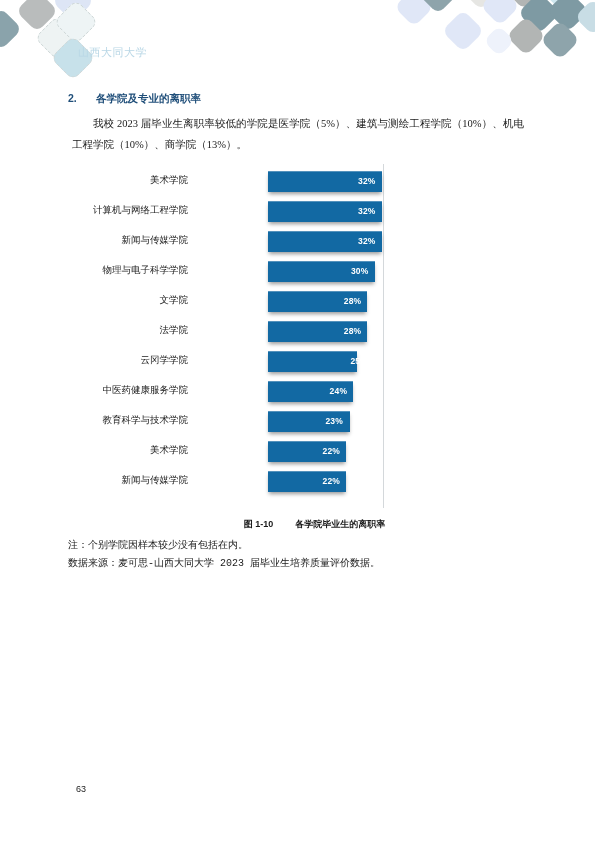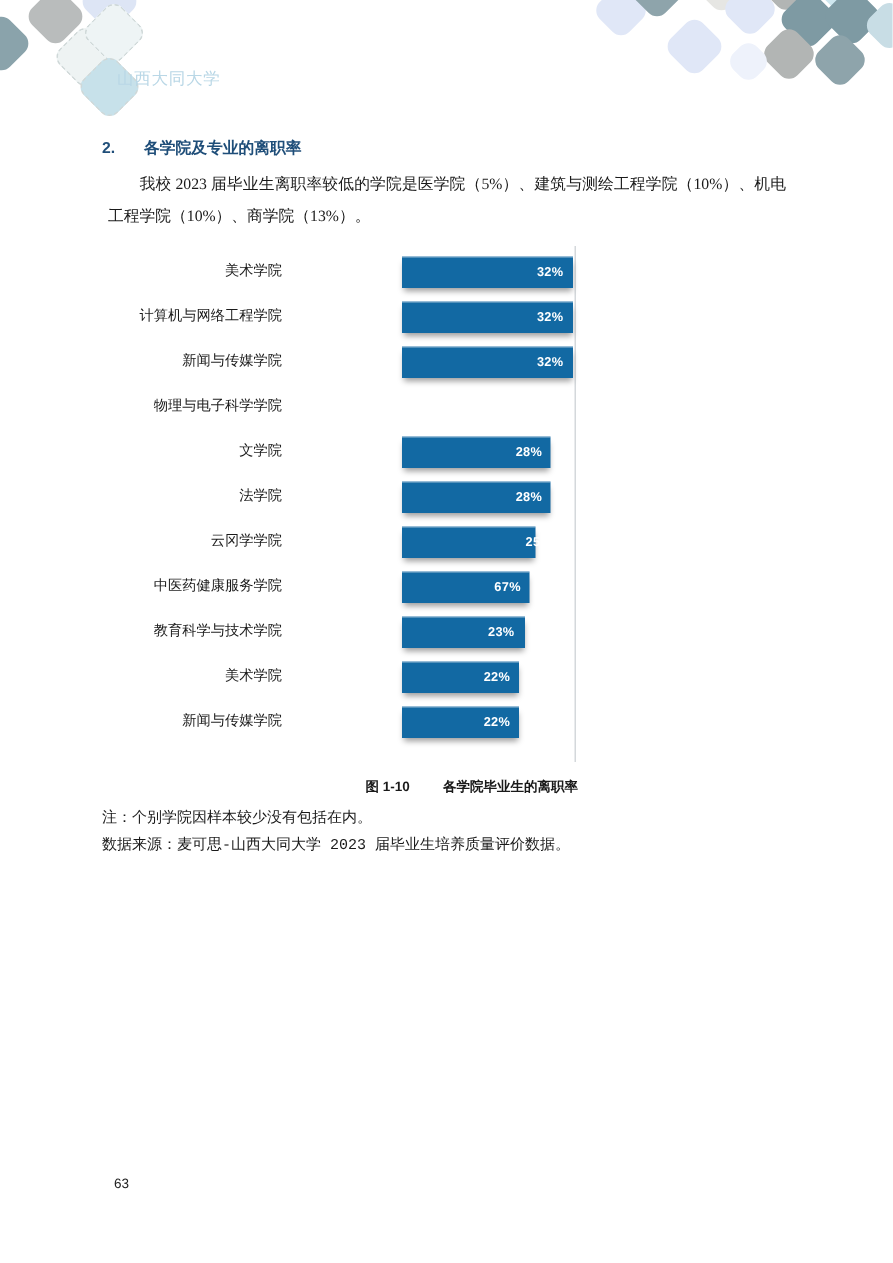--- a/index.html
+++ b/index.html
@@ -237,20 +237,24 @@
         </div>
         <div class="bar-row" style="top: 66px;">
           <div class="bar-label">新闻与传媒学院</div>
           <div class="bar-wrap" style="width: 113.6px;">
             <div class="bar" style="width: 113.6px; background: rgb(18, 105, 163);"></div>
             <div class="bar-value" style="right: 6px;">32%</div>
           </div>
         </div>
         <div class="bar-row" style="top: 96px;">
           <div class="bar-label">物理与电子科学学院</div>
+          <div class="bar-wrap" style="width: 106.5px;">
+            <div class="bar" style="width: 106.5px; background: rgb(18, 105, 163);"></div>
+            <div class="bar-value" style="right: 6px;">30%</div>
+          </div>
         </div>
         <div class="bar-row" style="top: 126px;">
           <div class="bar-label">文学院</div>
           <div class="bar-wrap" style="width: 99.4px;">
             <div class="bar" style="width: 99.4px; background: rgb(18, 105, 163);"></div>
             <div class="bar-value" style="right: 6px;">28%</div>
           </div>
         </div>
         <div class="bar-row" style="top: 156px;">
           <div class="bar-label">法学院</div>
@@ -263,21 +267,21 @@
           <div class="bar-label">云冈学学院</div>
           <div class="bar-wrap" style="width: 106px;">
             <div class="bar" style="width: 88.75px; background: rgb(18, 105, 163);"></div>
             <div class="bar-value" style="right: 6px;">25%</div>
           </div>
         </div>
         <div class="bar-row" style="top: 216px;">
           <div class="bar-label">中医药健康服务学院</div>
           <div class="bar-wrap" style="width: 85.2px;">
             <div class="bar" style="width: 85.2px; background: rgb(18, 105, 163);"></div>
-            <div class="bar-value" style="right: 6px;">67%</div>
+            <div class="bar-value" style="right: 6px;">24%</div>
           </div>
         </div>
         <div class="bar-row" style="top: 246px;">
           <div class="bar-label">教育科学与技术学院</div>
           <div class="bar-wrap" style="width: 81px;">
             <div class="bar" style="width: 81.65px; background: rgb(18, 105, 163);"></div>
             <div class="bar-value" style="right: 6px;">23%</div>
           </div>
         </div>
         <div class="bar-row" style="top: 276px;">

